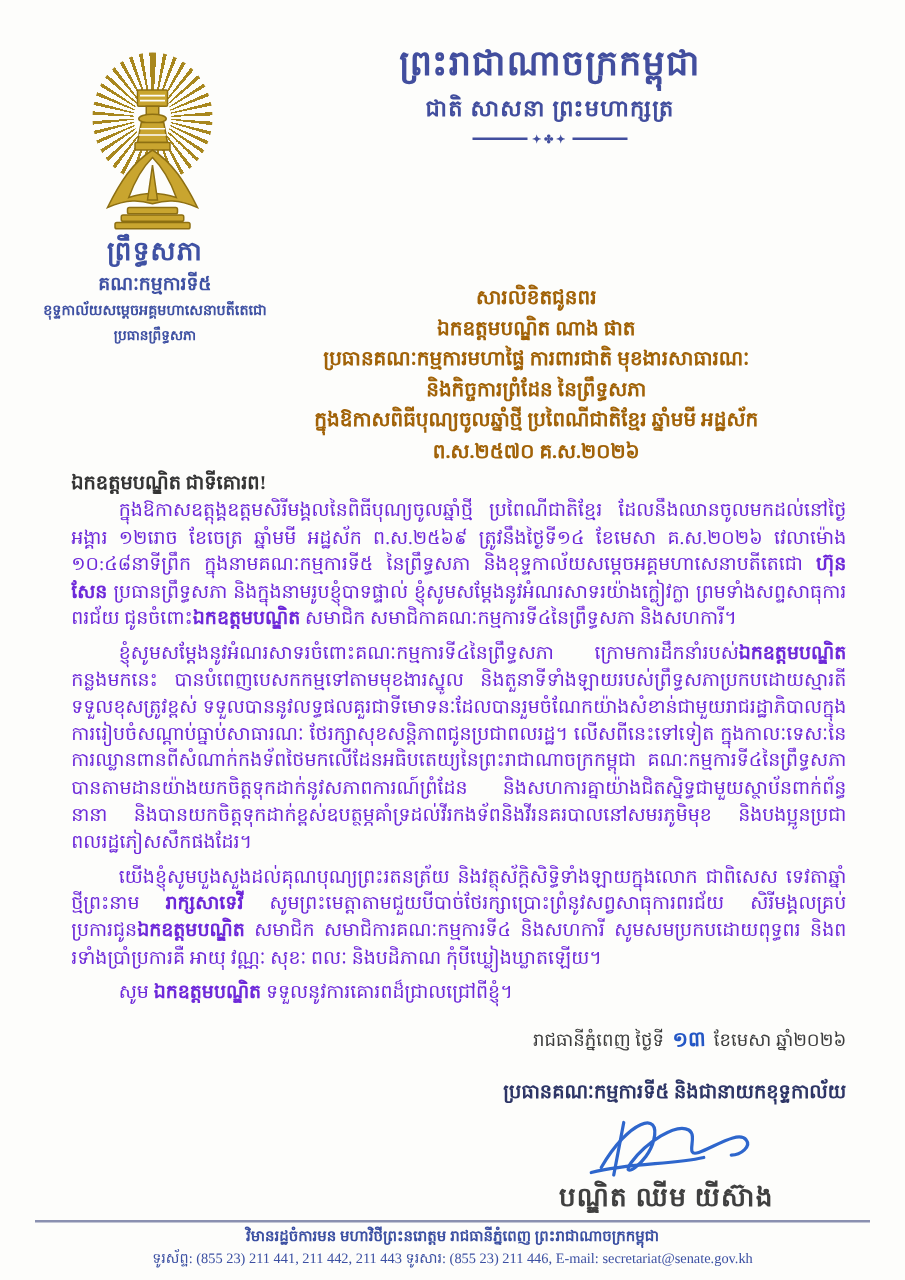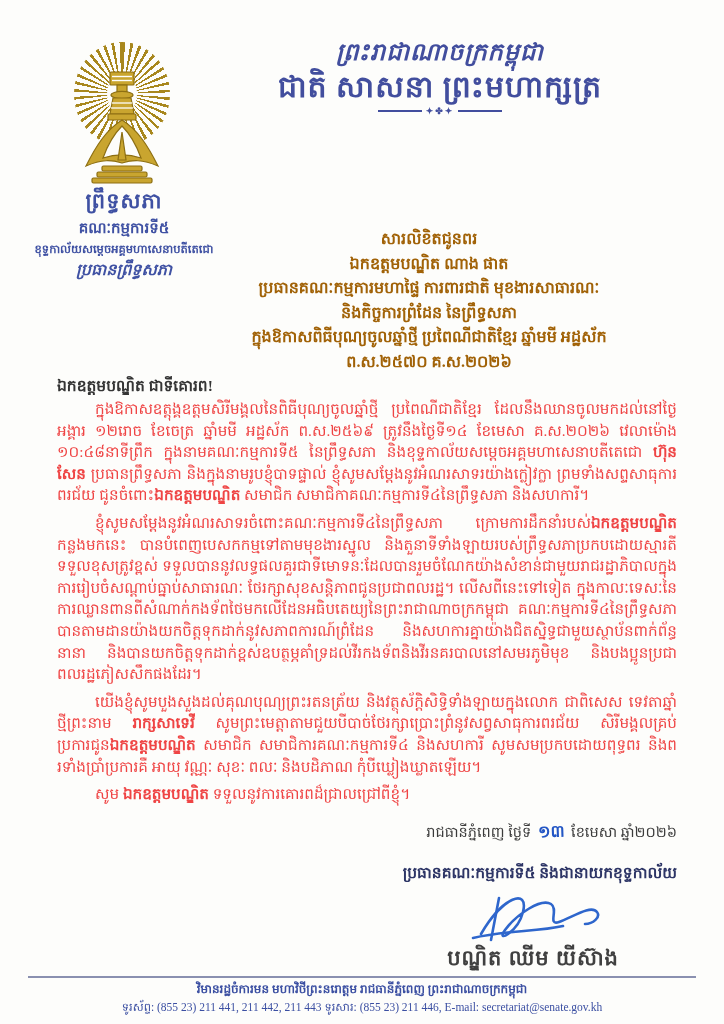--- a/index.html
+++ b/index.html
@@ -8,22 +8,22 @@
     position:relative;width:724px;height:1024px;margin:0;
     background:#fdfdfb;overflow:hidden;
     font-family:"Liberation Serif","DejaVu Serif",serif;
     color:#3b3b3b;
   }
   
   .motto{
     position:absolute;left:160px;top:34px;width:560px;text-align:center;
     color:#424e9e;font-weight:bold;
   }
-  .motto .l1{font-size:24px;line-height:36px;letter-spacing:1px;font-style:italic;}
-  .motto .l2{font-size:30px;line-height:34px;letter-spacing:1px;}
+  .motto .l1{font-size:28px;line-height:36px;letter-spacing:1px;}
+  .motto .l2{font-size:18px;line-height:34px;letter-spacing:1px;}
   .orn{display:flex;align-items:center;justify-content:center;margin-top:2px;}
   .orn .bar{width:44px;height:1.6px;background:#424e9e;}
   .orn .glyphs{font-size:9px;color:#424e9e;padding:0 4px;letter-spacing:2px;}
   
   .emblem{position:absolute;left:70px;top:42px;width:104px;height:148px;}
   .burst{
     position:absolute;left:4px;top:0;width:96px;height:104px;border-radius:50%;
     background:repeating-conic-gradient(#a8871d 0deg 3.4deg,rgba(0,0,0,0) 3.4deg 9.4deg);
   }
   .burst::after{
@@ -32,33 +32,33 @@
   }
   .stupa{position:absolute;left:0;top:0;width:104px;height:148px;}
   
   .letterhead{
     position:absolute;left:28px;top:186px;width:192px;text-align:center;
     color:#3f51a3;font-weight:bold;
   }
   .letterhead .t{font-size:21px;line-height:30px;letter-spacing:1px;}
   .letterhead .s1{font-size:15px;line-height:24px;}
   .letterhead .s2{font-size:11.5px;line-height:19px;}
-  .letterhead .s3{font-size:16px;line-height:21px;font-style:italic;}
+  .letterhead .s3{font-size:11px;line-height:21px;}
   
   .title-block{
     position:absolute;left:195px;top:227px;width:468px;text-align:center;
     color:#a16207;font-weight:bold;font-size:16px;line-height:24.5px;
   }
   
   .salutation{
     position:absolute;left:57px;top:376px;font-size:15.5px;font-weight:bold;color:#343434;
   }
   .body-text{
     position:absolute;left:57px;top:398px;width:620px;height:420px;overflow:hidden;
-    font-size:15.2px;line-height:21.6px;text-align:justify;color:#ef4444;
+    font-size:15.2px;line-height:21.6px;text-align:justify;color:#6d28d9;
   }
   .body-text p{margin:0 0 6px 0;text-indent:38px;}
   .seg-bold{font-weight:bold;}
   
   .signoff{
     position:absolute;right:47px;top:820px;width:350px;text-align:right;
     font-size:14.5px;line-height:24px;color:#3b3b3b;
   }
   .signoff .day{
     color:#2457c5;font-weight:bold;font-size:16.5px;display:inline-block;

